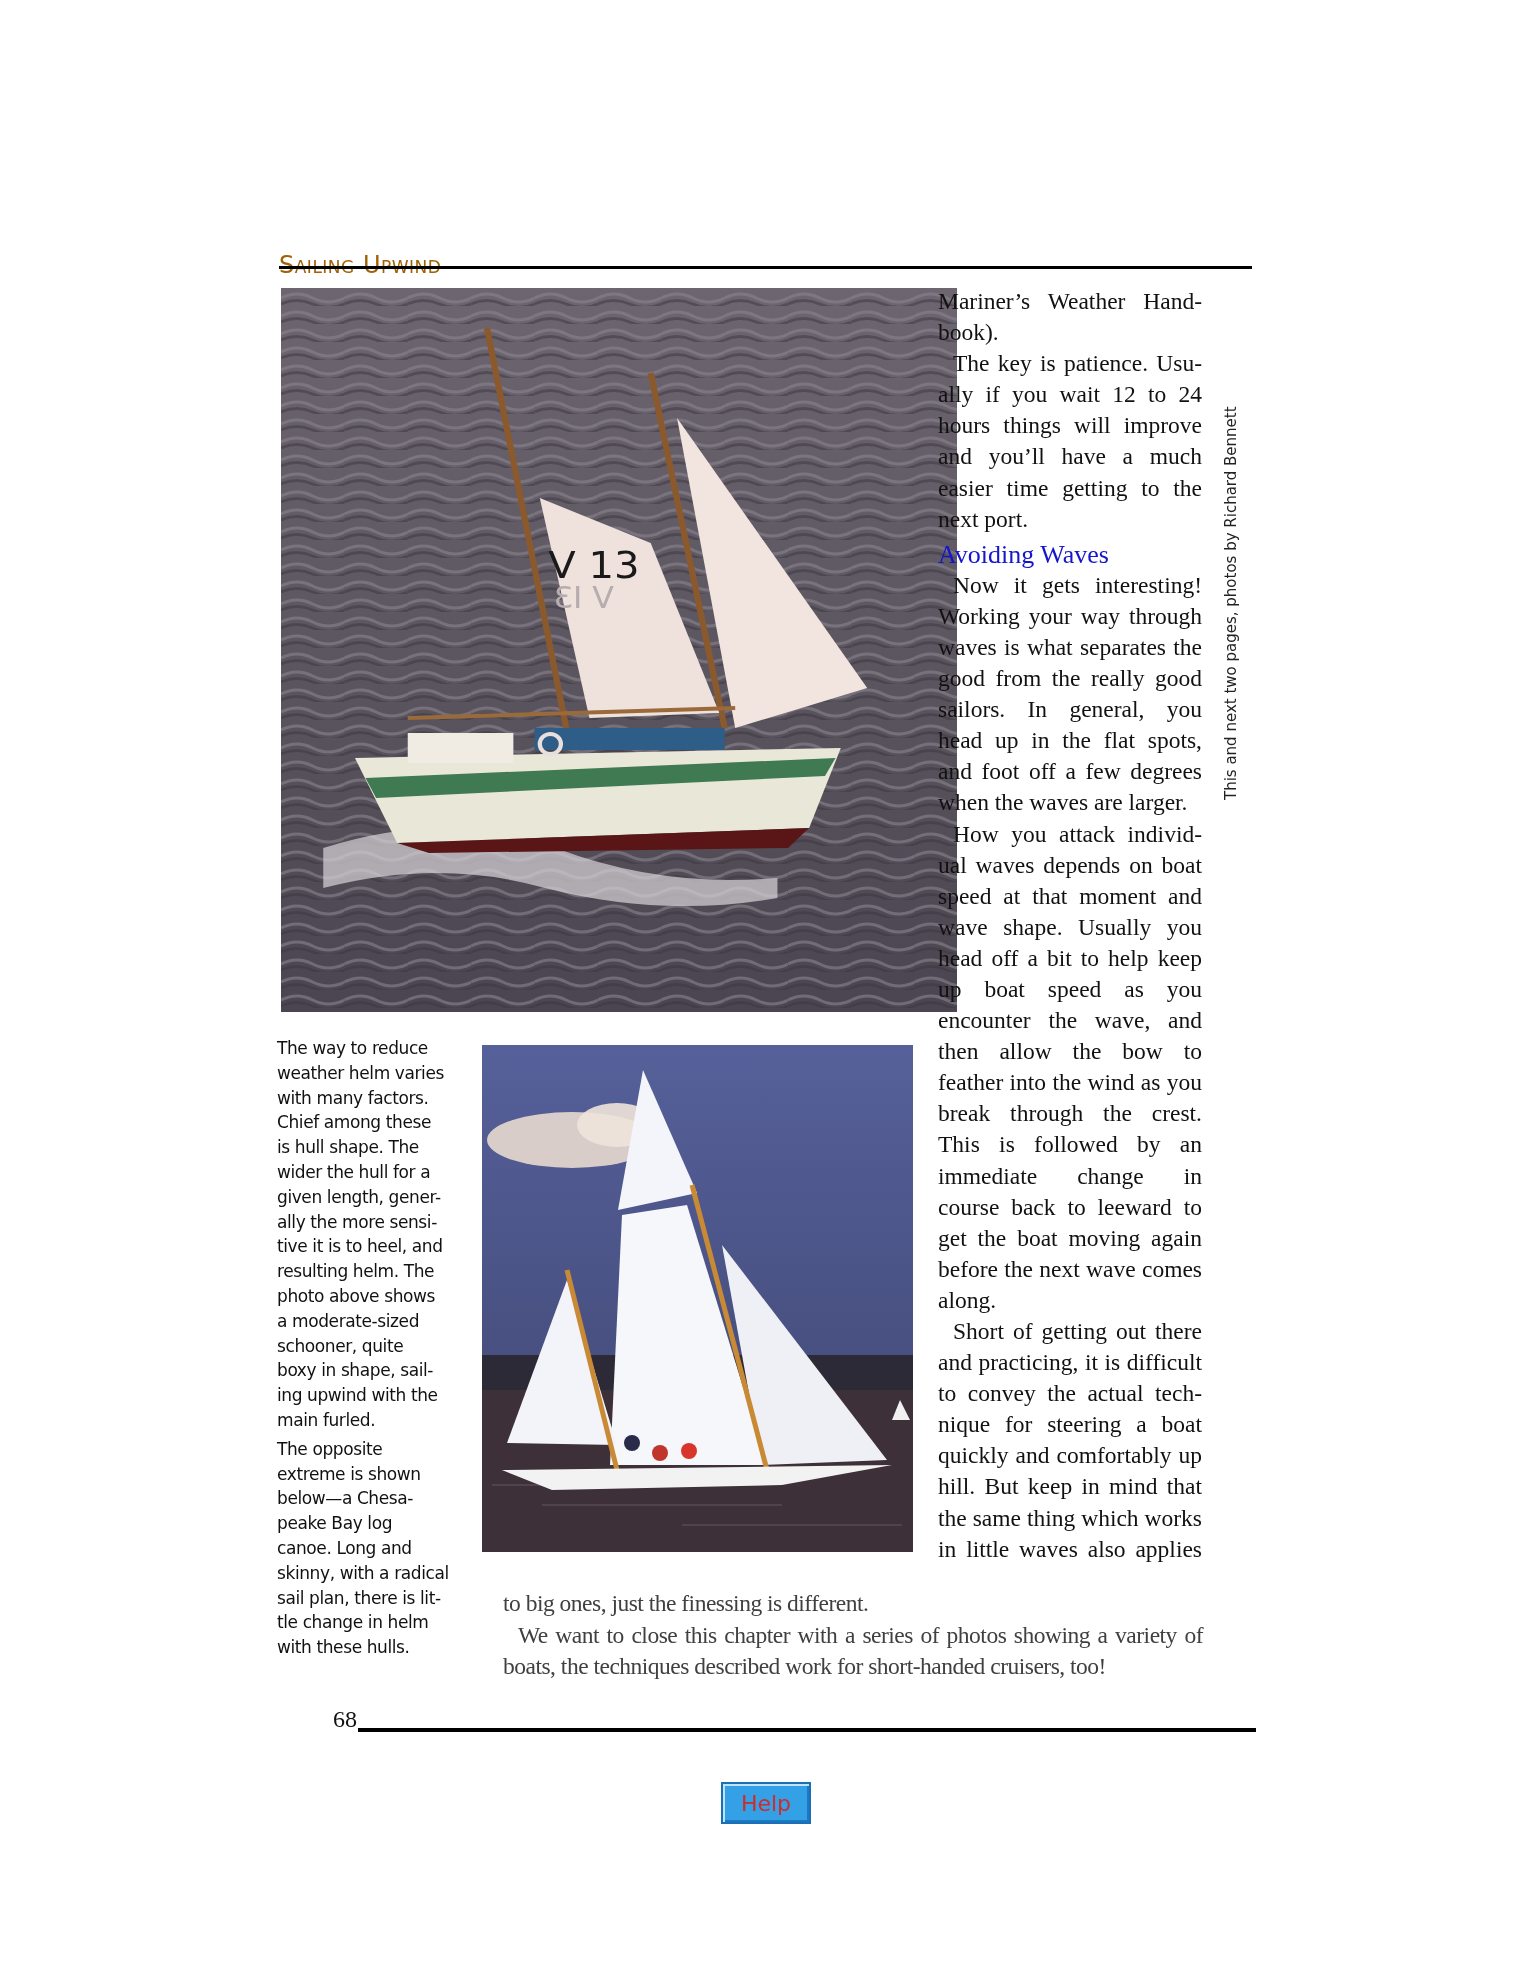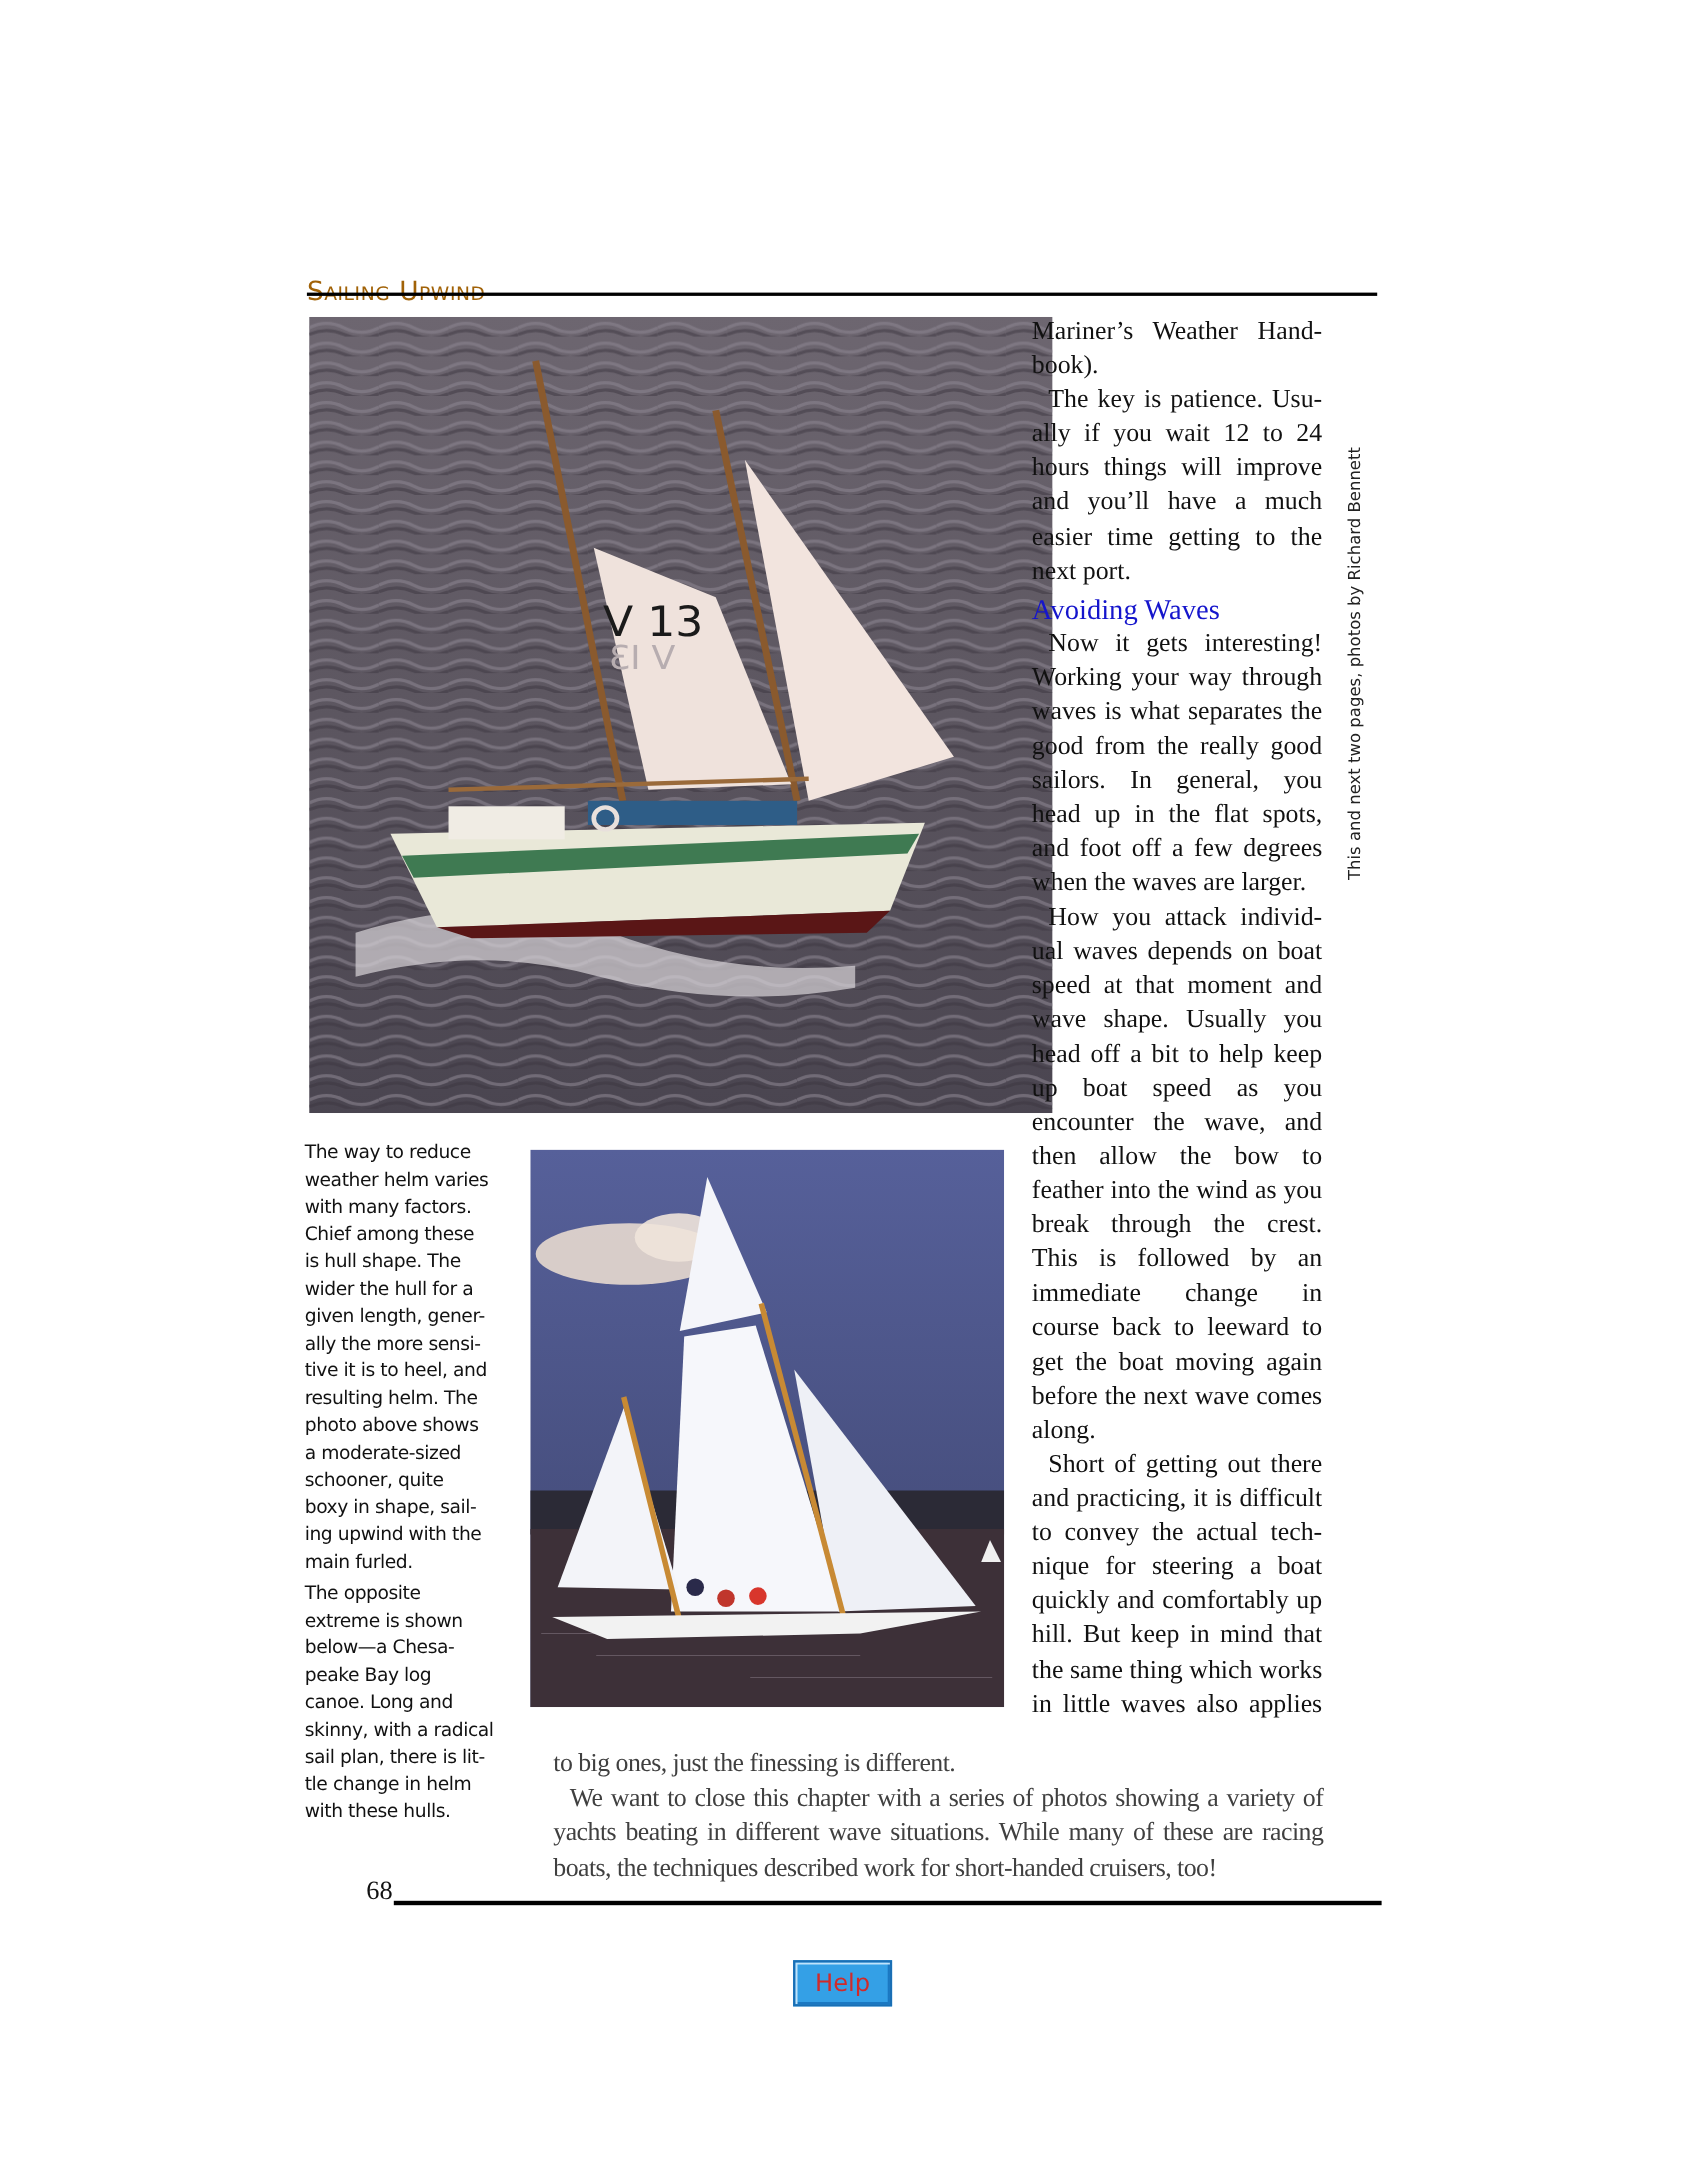--- a/index.html
+++ b/index.html
@@ -237,21 +237,20 @@
       <circle cx="178" cy="408" r="8" fill="#c0362c"></circle>
       <circle cx="207" cy="406" r="8" fill="#d8362c"></circle>
 
       <polygon points="418,355 428,375 410,375" fill="#f0f0f0"></polygon>
     </svg>
   </div>
 
   <div class="body-bottom">
     <span class="line first">to big ones, just the finessing is different.</span>
     <span class="line ind">We want to close this chapter with a series of photos showing a variety of</span>
-    <span class="line">yachts beating in different wave situations. While many of these are racing</span>
     <span class="line last">boats, the techniques described work for short-handed cruisers, too!</span>
   </div>
 
   <div class="folio">68</div>
   <div class="rule-bottom"></div>
 
   <button class="help-btn">Help</button>
 
 </div>
 

